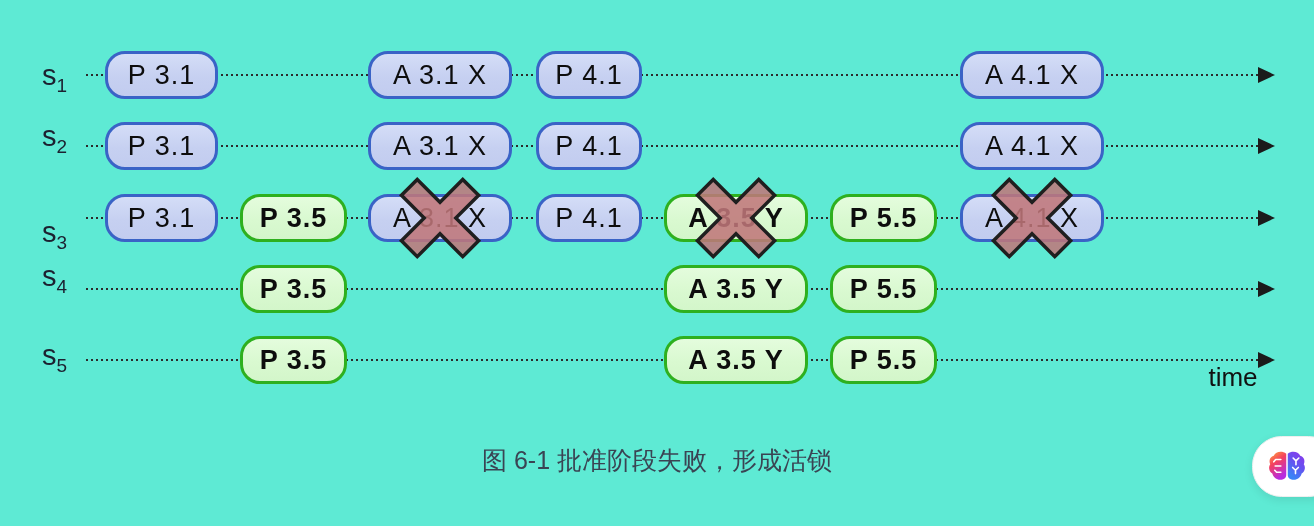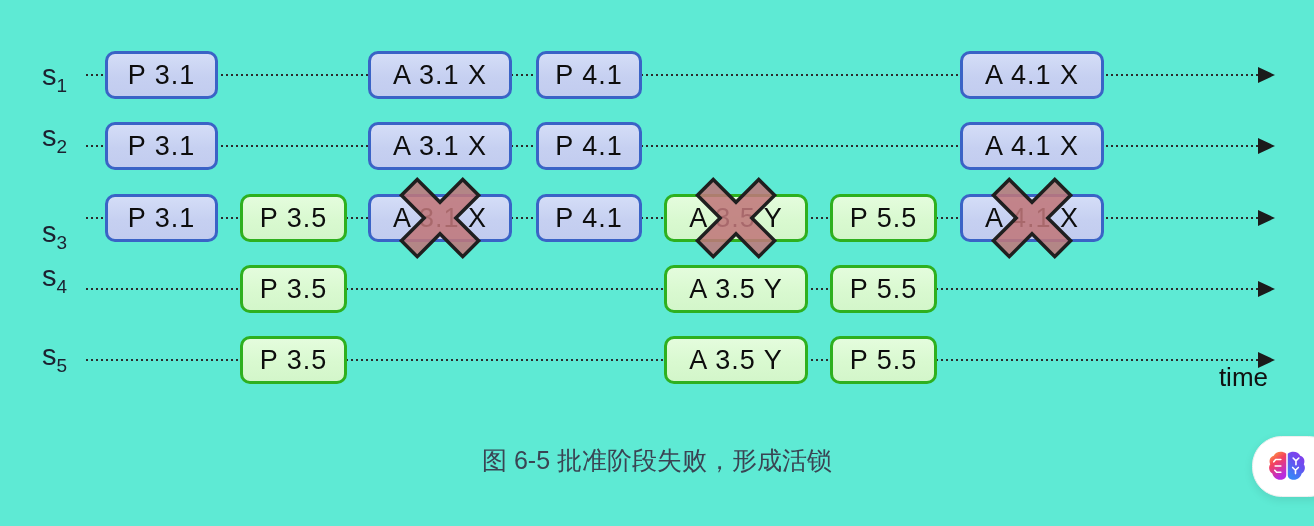--- a/index.html
+++ b/index.html
@@ -22,40 +22,41 @@
   }
   .arrowhead{
     position:absolute;left:1258px;width:0;height:0;
     border-top:8px solid transparent;
     border-bottom:8px solid transparent;
     border-left:17px solid #1b1b1b;
   }
   
   .box{
     position:absolute;height:48px;
-    border-radius:10px;
+    border-radius:20px;
     display:flex;align-items:center;justify-content:center;
     font-size:27px;color:#0d0d0d;
     box-sizing:border-box;
     letter-spacing:1px;
   }
   .box.blue{
     background:linear-gradient(180deg,#d4ddf7 0%,#c6d0f1 55%,#c2ccef 100%);
     border:3px solid #3a63c6;
   }
   .box.green{
     background:linear-gradient(180deg,#e4fcdd 0%,#d9f9d0 55%,#d3f6ca 100%);
     border:3px solid #2eb01f;
+    font-weight:bold;
   }
   
   .cross{position:absolute;width:84px;height:84px;top:176px;}
   
   .time-label{
     position:absolute;left:1198px;top:362px;width:70px;
-    font-size:26px;color:#111;text-align:right;
+    font-size:26px;color:#111;text-align:center;
   }
   .caption{
     position:absolute;left:0;top:444px;width:1314px;
     text-align:center;font-size:25px;color:#3a4453;
   }
   
   .assistant-pill{
     position:absolute;left:1252px;top:436px;width:84px;height:59px;
     background:#fff;border:1px solid #efefef;border-radius:29.5px;
     box-shadow:0 3px 10px rgba(0,0,0,0.09);
@@ -157,21 +158,21 @@
     </div>
   <div class="box green" style="left:664px;top:336px;width:144px">
       <span>A 3.5 Y</span>
     </div>
   <div class="box green" style="left:830px;top:336px;width:107px">
       <span>P 5.5</span>
     </div>
 
   <div class="time-label">time</div>
 
-  <div class="caption">图 6-5 批准阶段失败，形成活锁</div>
+  <div class="caption">图 6-1 批准阶段失败，形成活锁</div>
 
   <div class="assistant-pill">
     <svg width="38" height="34" viewBox="0 0 40 36">
       <defs>
         <linearGradient id="gradL" x1="0" y1="0" x2="0.45" y2="1">
           <stop offset="0" stop-color="#ffab3a"></stop>
           <stop offset="0.45" stop-color="#f4415e"></stop>
           <stop offset="1" stop-color="#b72ce0"></stop>
         </linearGradient>
         <linearGradient id="gradR" x1="1" y1="0" x2="0.5" y2="1">

